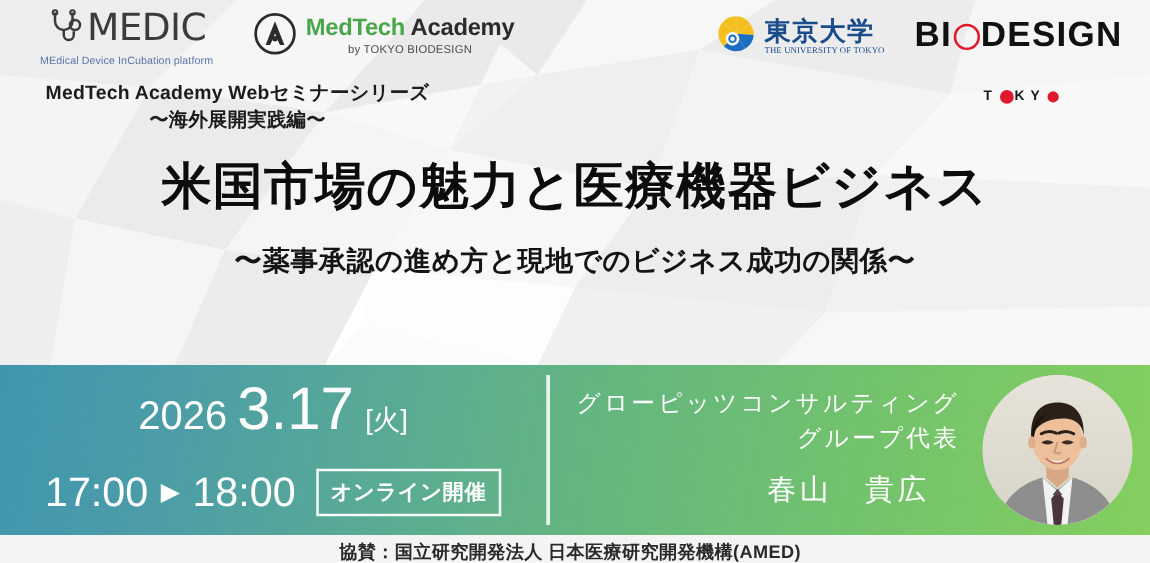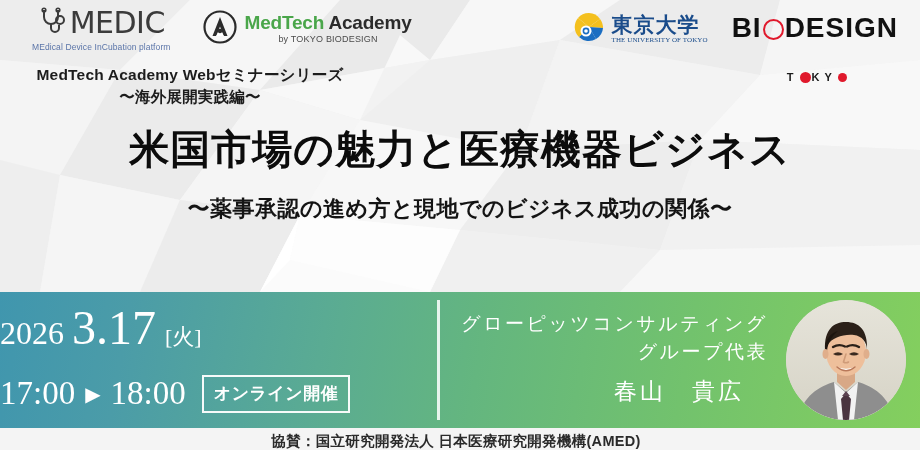--- a/index.html
+++ b/index.html
@@ -182,24 +182,23 @@
   
   .date-col {
     position: absolute;
     left: 0; top: 292px;
     width: 437px; height: 136px;
     z-index: 5;
     color: #ffffff;
     display: flex;
     flex-direction: column;
     justify-content: center;
-    align-items: flex-start;
+    align-items: center;
     padding-bottom: 4px;
     box-sizing: border-box;
-    font-family: Liberation Serif, serif;
   }
   .date-row {
     display: flex;
     align-items: baseline;
     justify-content: center;
   }
   .date-year { font-size: 32px; font-weight: 300; letter-spacing: 0px; }
   .date-md {
     font-size: 48px; font-weight: 300; letter-spacing: 0px;
     margin-left: 8px; line-height: 1;

